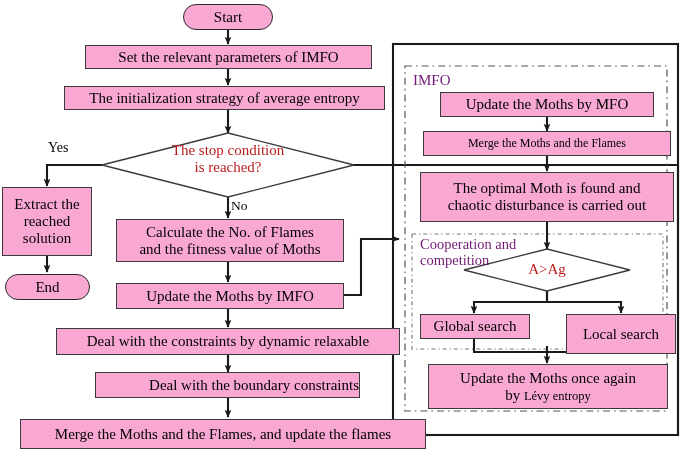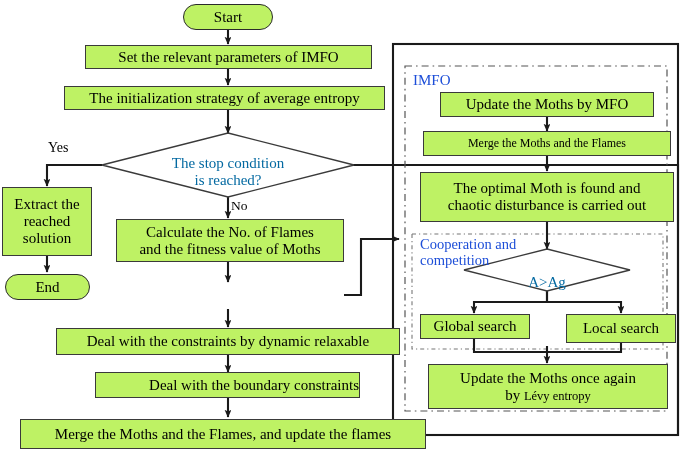--- a/index.html
+++ b/index.html
@@ -19,52 +19,51 @@
     position: absolute;
     left: 0;
     top: 0;
     width: 685px;
     height: 452px;
   }
   .node {
     position: absolute;
     box-sizing: border-box;
     border: 1.3px solid #3a3a3a;
-    background: #bef264;
+    background: #f9a8d4;
     display: flex;
     align-items: center;
     justify-content: center;
     text-align: center;
     color: #000000;
     line-height: 1.12;
     z-index: 3;
   }
   .term {
     border-radius: 999px;
     border: 1.4px solid #2b2b2b;
   }
   .label {
     position: absolute;
     color: #000000;
     z-index: 4;
     white-space: nowrap;
   }
   .redlabel {
     position: absolute;
-    color: #1d4ed8;
+    color: #701a75;
     z-index: 4;
     line-height: 1.08;
   }
   .diamond-text {
     position: absolute;
     text-align: center;
-    color: #0369a1;
+    color: #b91c1c;
     z-index: 4;
     line-height: 1.12;
-    margin-top: 13px;
   }
   .smallcap { font-size: 12.5px; }
 </style>
 </head>
 <body>
 
 <div id="canvas">
 
   <svg class="layer" viewBox="0 0 685 452">
     <defs>
@@ -156,20 +155,23 @@
 
   <div class="node term" style="left:5px; top:274px; width:85px; height:26px; font-size:15px;">
     <span>End</span>
   </div>
 
   <div class="node" style="left:116px; top:219px; width:228px; height:43px; font-size:15px; flex-direction:column;">
     <div>Calculate the No. of Flames</div>
     <div>and the fitness value of Moths</div>
   </div>
 
+  <div class="node" style="left:116px; top:283px; width:228px; height:26px; font-size:15px;">
+    <span>Update the Moths by IMFO</span>
+  </div>
 
   <div class="node" style="left:56px; top:328px; width:344px; height:27px; font-size:15px;">
     <span>Deal with the constraints by dynamic relaxable</span>
   </div>
 
   <div class="node" style="left:95px; top:372px; width:265px; height:26px; font-size:15px;justify-content:flex-end;">
     <span>Deal with the boundary constraints</span>
   </div>
 
   <div class="node" style="left:20px; top:419px; width:406px; height:30px; font-size:15px;">
@@ -195,21 +197,21 @@
     <div>Cooperation and</div>
     <div>competition</div>
   </div>
 
   <div class="diamond-text" style="left:507px; top:261px; width:80px; font-size:15px;">A&gt;Ag</div>
 
   <div class="node" style="left:420px; top:314px; width:110px; height:25px; font-size:15px;">
     <span>Global search</span>
   </div>
 
-  <div class="node" style="left:566px; top:314px; width:110px; height:29px; font-size:15px;">
+  <div class="node" style="left:566px; top:314px; width:110px; height:40px; font-size:15px;">
     <span>Local search</span>
   </div>
 
   <div class="node" style="left:428px; top:364px; width:240px; height:45px; font-size:15px; flex-direction:column;">
     <div>Update the Moths once again</div>
     <div>
       <span>by </span><span class="smallcap">Lévy entropy</span>
     </div>
   </div>
 

